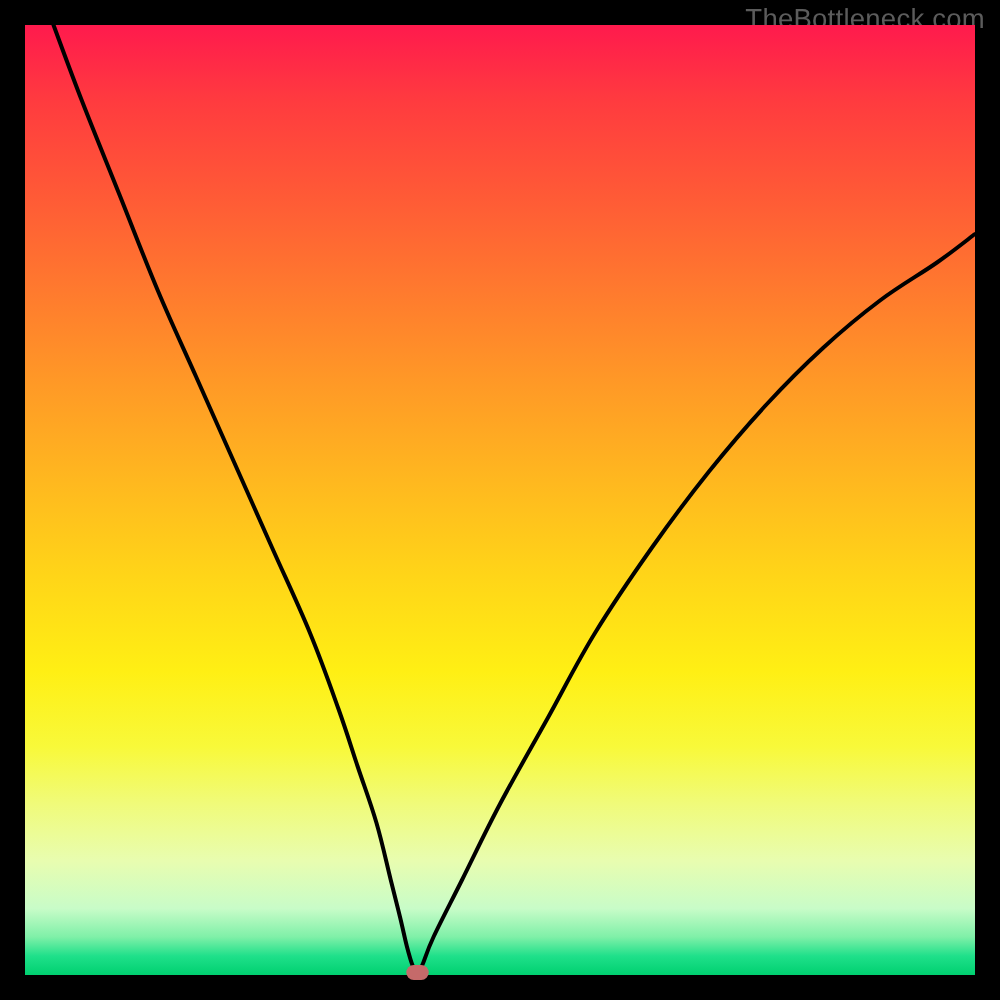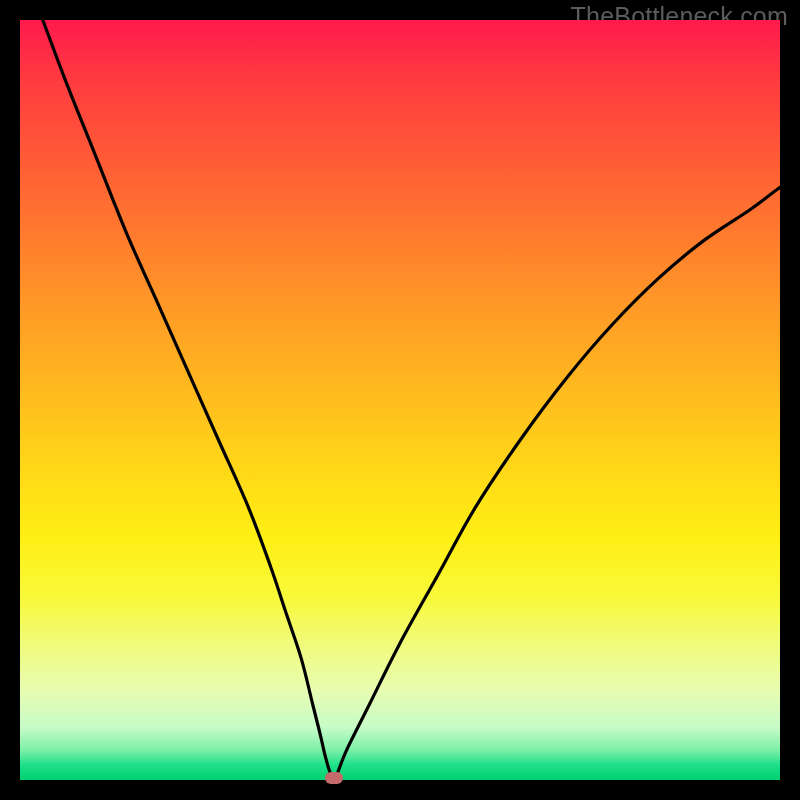--- a/index.html
+++ b/index.html
@@ -31,21 +31,21 @@
       #c8fcc8 93%,
       #7ff0a8 96%,
       #1fe08a 98%,
       #00d070 100%);
   }
   .watermark {
     position: absolute;
     top: 2px;
     right: 12px;
     font-family: Arial, Helvetica, sans-serif;
-    font-size: 25px;
+    font-size: 22px;
     font-weight: 500;
     color: #5c5c5c;
     letter-spacing: 0.2px;
   }
   svg.curve {
     position: absolute;
     left: 0;
     top: 0;
     width: 760px;
     height: 760px;

